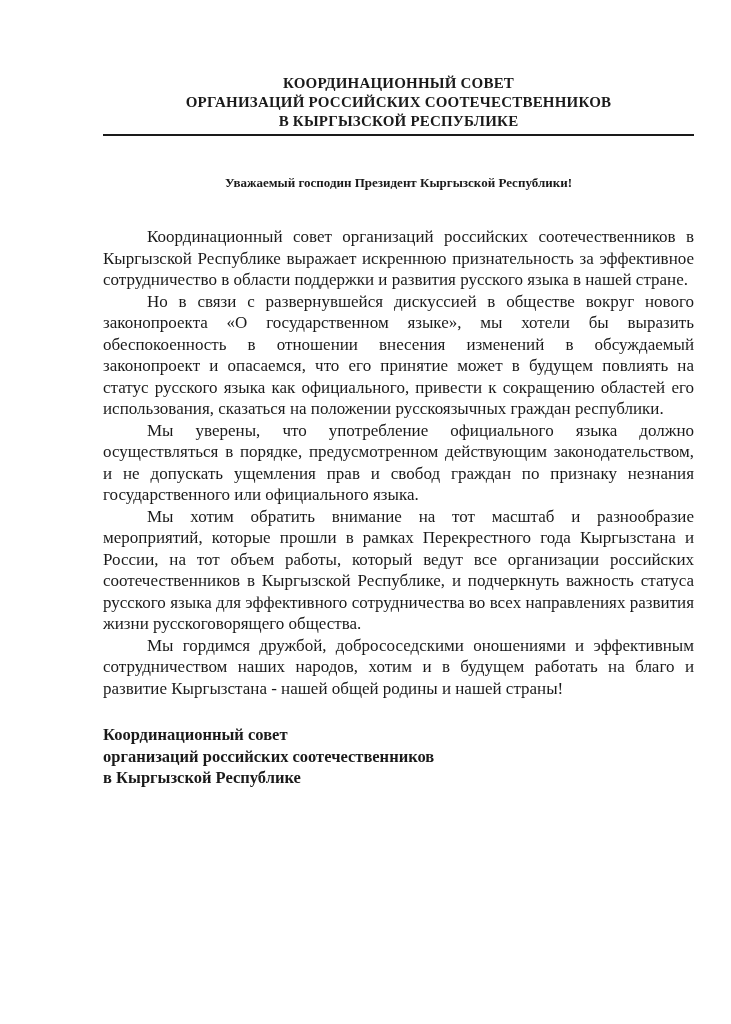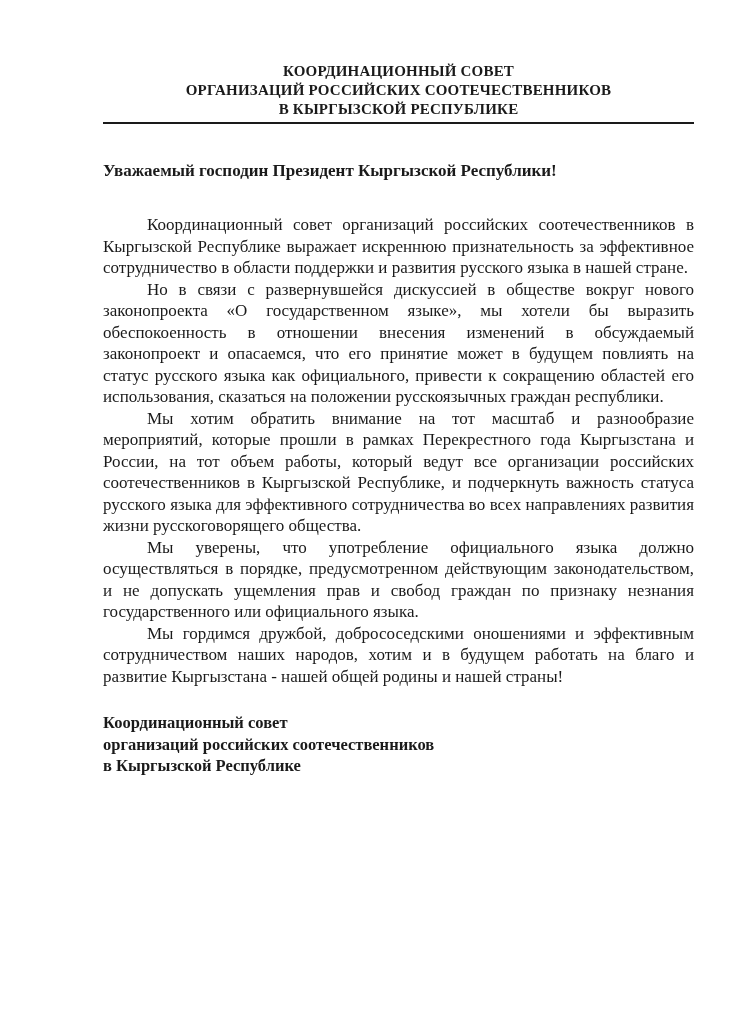--- a/index.html
+++ b/index.html
@@ -13,38 +13,39 @@
     height: 1024px;
     background: #ffffff;
     color: #1a1a1a;
     font-family: "Liberation Serif", "DejaVu Serif", serif;
     box-sizing: border-box;
     overflow: hidden;
   }
   .content {
     box-sizing: border-box;
     padding: 62px 37px 0 103px; 
+    margin-top: 12px;
   }
   .letterhead {
     text-align: center;
     font-weight: bold;
     font-size: 15px;
     line-height: 19px;
     letter-spacing: 0.2px;
   }
   .rule {
     margin-top: 3px;
     border-top: 2.5px solid #1a1a1a;
     height: 0;
   }
   .salutation {
     margin: 36px 0 0 0;
-    text-align: left;
+    text-align: center;
     font-weight: bold;
-    font-size: 17px;
+    font-size: 13px;
     line-height: 21px;
   }
   .body-text {
     margin-top: 33px;
     font-size: 17px;
     line-height: 21.5px;
   }
   .body-text p {
     margin: 0;
     text-align: justify;
@@ -70,22 +71,22 @@
       <div>В КЫРГЫЗСКОЙ РЕСПУБЛИКЕ</div>
     </header>
 
     <div class="rule"></div>
 
     <p class="salutation">Уважаемый господин Президент Кыргызской Республики!</p>
 
     <div class="body-text">
       <p>Координационный совет организаций российских соотечественников в Кыргызской Республике выражает искреннюю признательность за эффективное сотрудничество в области поддержки и развития русского языка в нашей стране.</p>
       <p>Но в связи с развернувшейся дискуссией в обществе вокруг нового законопроекта «О государственном языке», мы хотели бы выразить обеспокоенность в отношении внесения изменений в обсуждаемый законопроект и опасаемся, что его принятие может в будущем повлиять на статус русского языка как официального, привести к сокращению областей его использования, сказаться на положении русскоязычных граждан республики.</p>
+      <p>Мы уверены, что употребление официального языка должно осуществляться в порядке, предусмотренном действующим законодательством, и не допускать ущемления прав и свобод граждан по признаку незнания государственного или официального языка.</p>
       <p>Мы хотим обратить внимание на тот масштаб и разнообразие мероприятий, которые прошли в рамках Перекрестного года Кыргызстана и России, на тот объем работы, который ведут все организации российских соотечественников в Кыргызской Республике, и подчеркнуть важность статуса русского языка для эффективного сотрудничества во всех направлениях развития жизни русскоговорящего общества.</p>
-      <p>Мы уверены, что употребление официального языка должно осуществляться в порядке, предусмотренном действующим законодательством, и не допускать ущемления прав и свобод граждан по признаку незнания государственного или официального языка.</p>
       <p>Мы гордимся дружбой, добрососедскими оношениями и эффективным сотрудничеством наших народов, хотим и в будущем работать на благо и развитие Кыргызстана - нашей общей родины и нашей страны!</p>
     </div>
 
     <div class="signature">
       <div>Координационный совет</div>
       <div>организаций российских соотечественников</div>
       <div>в Кыргызской Республике</div>
     </div>
 
   </div>

